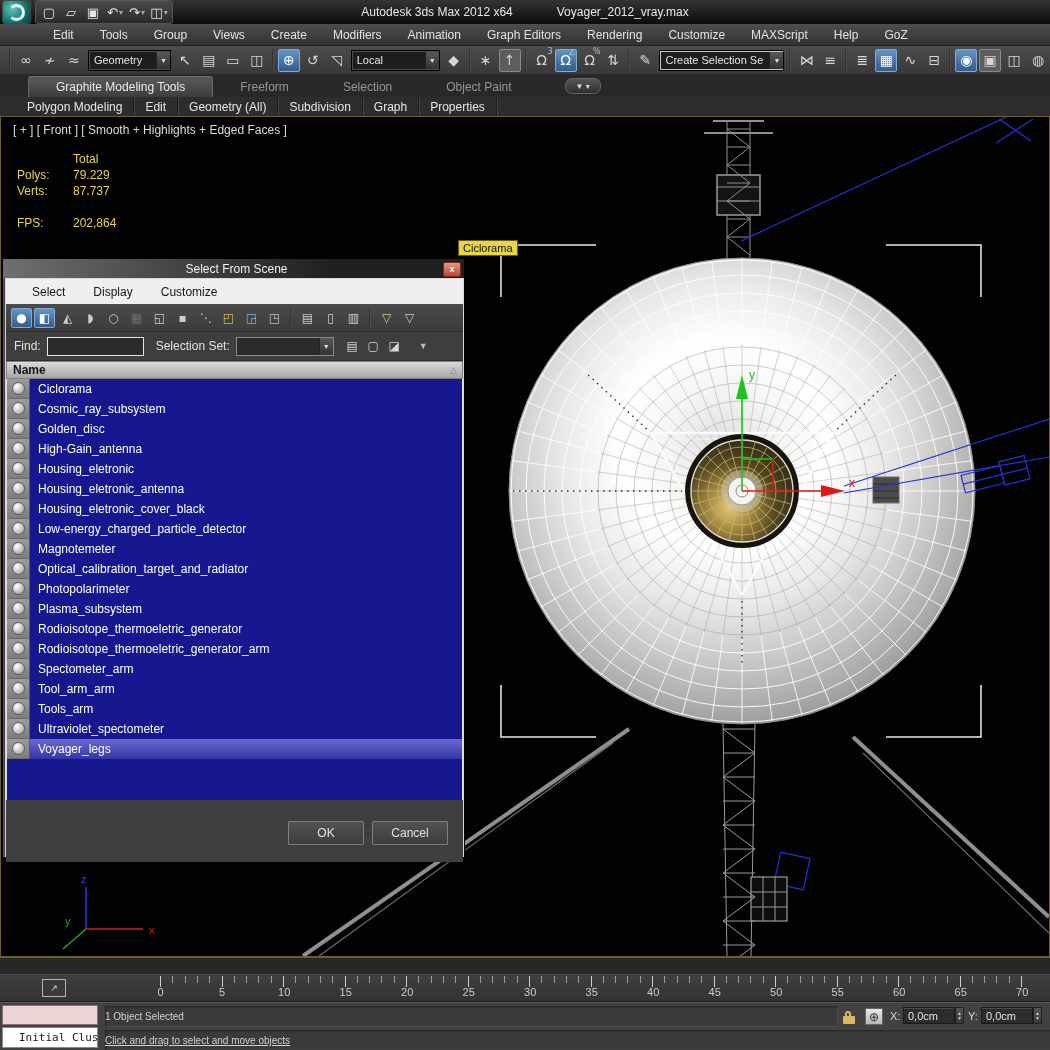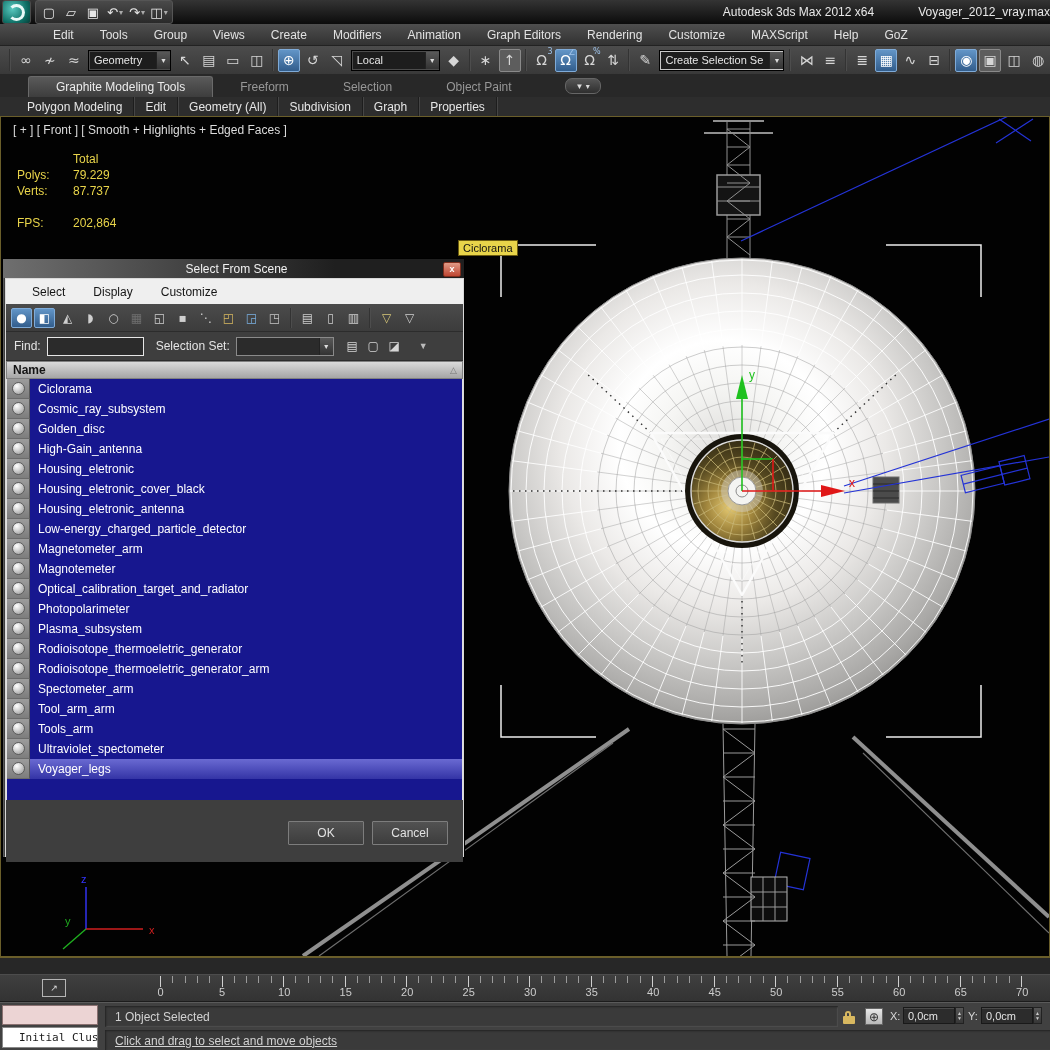--- a/index.html
+++ b/index.html
@@ -6,21 +6,21 @@
   body{width:1050px;height:1050px;overflow:hidden;font-family:"Liberation Sans",sans-serif;}
   #root{position:relative;width:1050px;height:1050px;background:#111;}
   .abs{position:absolute;}
   
   #titlebar{left:0;top:0;width:1050px;height:24px;background:linear-gradient(#343434,#0b0b0b);display:flex;align-items:center;color:#ddd;font-size:12px;}
   #maxlogo{width:27px;height:22px;margin:1px 4px 1px 2px;border:1px solid #4a4a4a;border-radius:3px;background:radial-gradient(circle at 35% 35%,#59c9c0,#0e6e64 65%,#063f38);display:flex;align-items:center;justify-content:center;}
   #maxlogo i{display:block;width:11px;height:11px;border:3px solid #eafaf8;border-left-color:transparent;border-radius:50%;}
   .qat{width:22px;height:20px;display:flex;align-items:center;justify-content:center;color:#e6e6e6;font-size:13px;font-family:"DejaVu Sans",sans-serif;border-radius:2px;}
   .qatgrp{display:flex;align-items:center;background:linear-gradient(#4a4a4a,#2a2a2a);border:1px solid #555;border-radius:3px;padding:0 2px;height:22px;}
   .dd{font-size:8px;color:#aaa;margin-left:1px;}
-  #titles{position:absolute;left:0;top:0;width:1050px;height:24px;display:flex;align-items:center;justify-content:flex-end;gap:44px;pointer-events:none;color:#e8e8e8;border-radius:8px;}
+  #titles{position:absolute;left:0;top:0;width:1050px;height:24px;display:flex;align-items:center;justify-content:center;gap:44px;pointer-events:none;color:#e8e8e8;border-radius:8px;}
   
   #menubar{left:0;top:24px;width:1050px;height:22px;background:linear-gradient(#4e4e4e,#323232);display:flex;align-items:center;padding-left:40px;box-sizing:border-box;border-bottom:1px solid #222;}
   .menu-item{color:#e2e2e2;font-size:12px;padding:0 13px;height:22px;display:flex;align-items:center;}
   
   #toolbar{left:0;top:46px;width:1050px;height:28px;background:linear-gradient(#4c4c4c,#393939);display:flex;align-items:center;padding-left:6px;box-sizing:border-box;}
   .tbico{position:relative;width:22px;height:23px;margin:0 1px;display:flex;align-items:center;justify-content:center;color:#d6d6d6;font-size:14px;font-family:"DejaVu Sans",sans-serif;border-radius:2px;}
   .tbico.active{background:linear-gradient(#6295c7,#325d8c);border:1px solid #7fabd8;color:#fff;box-sizing:border-box;}
   .tbico.boxed{background:#5d5d5d;border:1px solid #8a8a8a;box-sizing:border-box;}
   .tbico .supg{position:absolute;top:-2px;right:0;font-size:8px;color:#9fc3ea;}
   .tbsep{width:2px;height:22px;margin:0 3px;background:linear-gradient(90deg,#262626,#5a5a5a);}
@@ -78,21 +78,21 @@
   #ruler{left:0;top:974px;width:1050px;height:28px;background:linear-gradient(#3f3f3f,#333);border-top:1px solid #4c4c4c;border-bottom:1px solid #1c1c1c;box-sizing:border-box;}
   .tick{position:absolute;top:1px;width:1px;height:7px;background:#9b9b9b;}
   .tick.major{height:11px;background:#cfcfcf;}
   .ticklab{position:absolute;top:11px;transform:translateX(-40%);color:#cdcdcd;font-size:11px;}
   #mini-curve-btn{position:absolute;left:42px;top:4px;width:22px;height:16px;border:1px solid #b5b5b5;background:#3a3a3a;color:#ddd;font-size:9px;display:flex;align-items:center;justify-content:center;}
   
   #statusbar{left:0;top:1002px;width:1050px;height:48px;background:#414141;border-top:1px solid #5a5a5a;box-sizing:border-box;}
   #listener-pink{left:2px;top:2px;width:96px;height:20px;background:#ecd4d4;border:1px solid #8a7070;box-sizing:border-box;}
   #listener-white{left:2px;top:24px;width:96px;height:21px;background:#fff;border:1px solid #888;box-sizing:border-box;display:flex;align-items:center;}
   #listener-white span{font-family:"DejaVu Sans Mono",monospace;font-size:11px;color:#1a1a1a;padding-left:16px;white-space:nowrap;}
-  .panel{background:#3a3a3a;box-shadow:inset 1px 1px 2px #232323,inset -1px -1px 1px #525252;color:#d2d2d2;font-size:12px;display:flex;align-items:center;padding-left:10px;box-sizing:border-box;}
+  .panel{background:#3a3a3a;box-shadow:inset 1px 1px 2px #232323,inset -1px -1px 1px #525252;color:#d2d2d2;font-size:10px;display:flex;align-items:center;box-sizing:border-box;}
   #sel-panel{left:105px;top:3px;width:733px;height:21px;}
   #prompt-panel{left:105px;top:27px;width:1047px;height:21px;text-decoration:underline;}
   #lockwrap{left:842px;top:8px;width:14px;height:13px;}
   #lockbody{position:absolute;left:1px;top:5px;width:12px;height:8px;background:#d8b860;border-radius:1px;}
   #lockarch{position:absolute;left:3px;top:0px;width:6px;height:6px;border:2px solid #d8b860;border-bottom:none;border-radius:4px 4px 0 0;box-sizing:border-box;}
   #absico{left:865px;top:5px;width:18px;height:17px;background:linear-gradient(#e8e8e8,#b8b8b8);border:1px solid #666;color:#333;font-size:12px;display:flex;align-items:center;justify-content:center;box-sizing:border-box;}
   .coordlab{position:absolute;top:7px;color:#d8d8d8;font-size:11px;}
   .coordfield{position:absolute;top:4px;width:52px;height:17px;background:#2c2c2c;border:1px solid #191919;box-shadow:inset 0 1px 0 #4a4a4a;color:#e4e4e4;font-size:11px;display:flex;align-items:center;padding-left:4px;box-sizing:border-box;}
   .spin{position:absolute;top:4px;width:9px;height:17px;background:linear-gradient(#555,#363636);border:1px solid #222;box-sizing:border-box;display:flex;flex-direction:column;align-items:center;justify-content:center;color:#ccc;font-size:5px;line-height:5px;}
 </style>
@@ -604,45 +604,37 @@
             </span>
             <span class="ltext-wrap">
               <span class="ltext">Housing_eletronic</span>
             </span>
           </div>
           <div class="lrow">
             <span class="gut">
               <span class="sphere"></span>
             </span>
             <span class="ltext-wrap">
+              <span class="ltext">Housing_eletronic_antenna</span>
+            </span>
+          </div>
+          <div class="lrow">
+            <span class="gut">
+              <span class="sphere"></span>
+            </span>
+            <span class="ltext-wrap">
               <span class="ltext">Housing_eletronic_cover_black</span>
             </span>
           </div>
           <div class="lrow">
             <span class="gut">
               <span class="sphere"></span>
             </span>
             <span class="ltext-wrap">
-              <span class="ltext">Housing_eletronic_antenna</span>
-            </span>
-          </div>
-          <div class="lrow">
-            <span class="gut">
-              <span class="sphere"></span>
-            </span>
-            <span class="ltext-wrap">
               <span class="ltext">Low-energy_charged_particle_detector</span>
-            </span>
-          </div>
-          <div class="lrow">
-            <span class="gut">
-              <span class="sphere"></span>
-            </span>
-            <span class="ltext-wrap">
-              <span class="ltext">Magnetometer_arm</span>
             </span>
           </div>
           <div class="lrow">
             <span class="gut">
               <span class="sphere"></span>
             </span>
             <span class="ltext-wrap">
               <span class="ltext">Magnotemeter</span>
             </span>
           </div>

